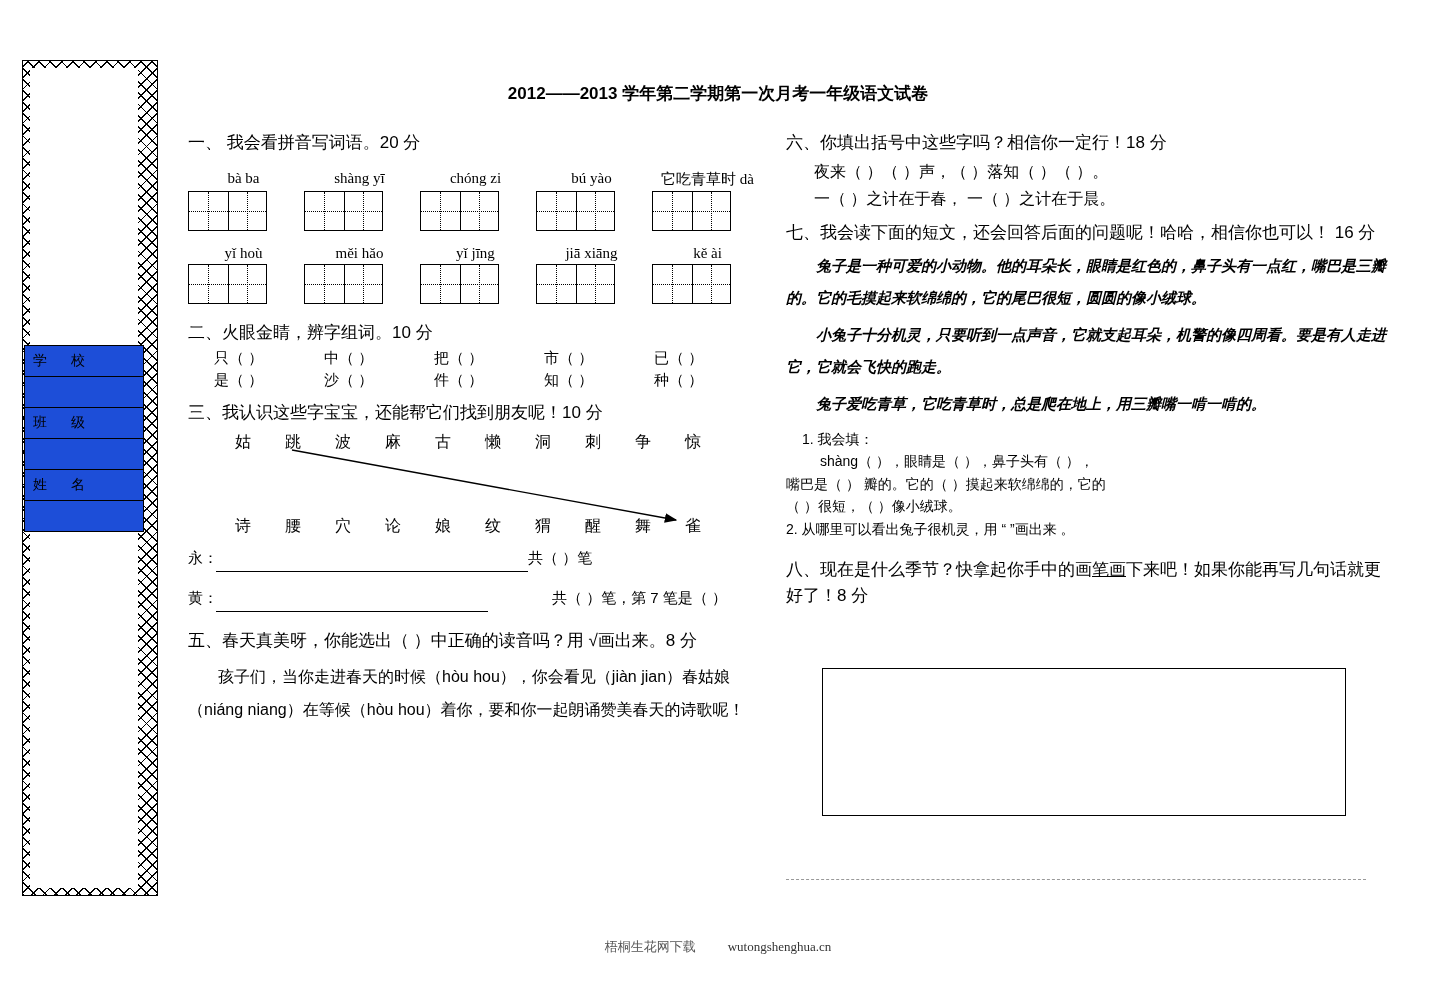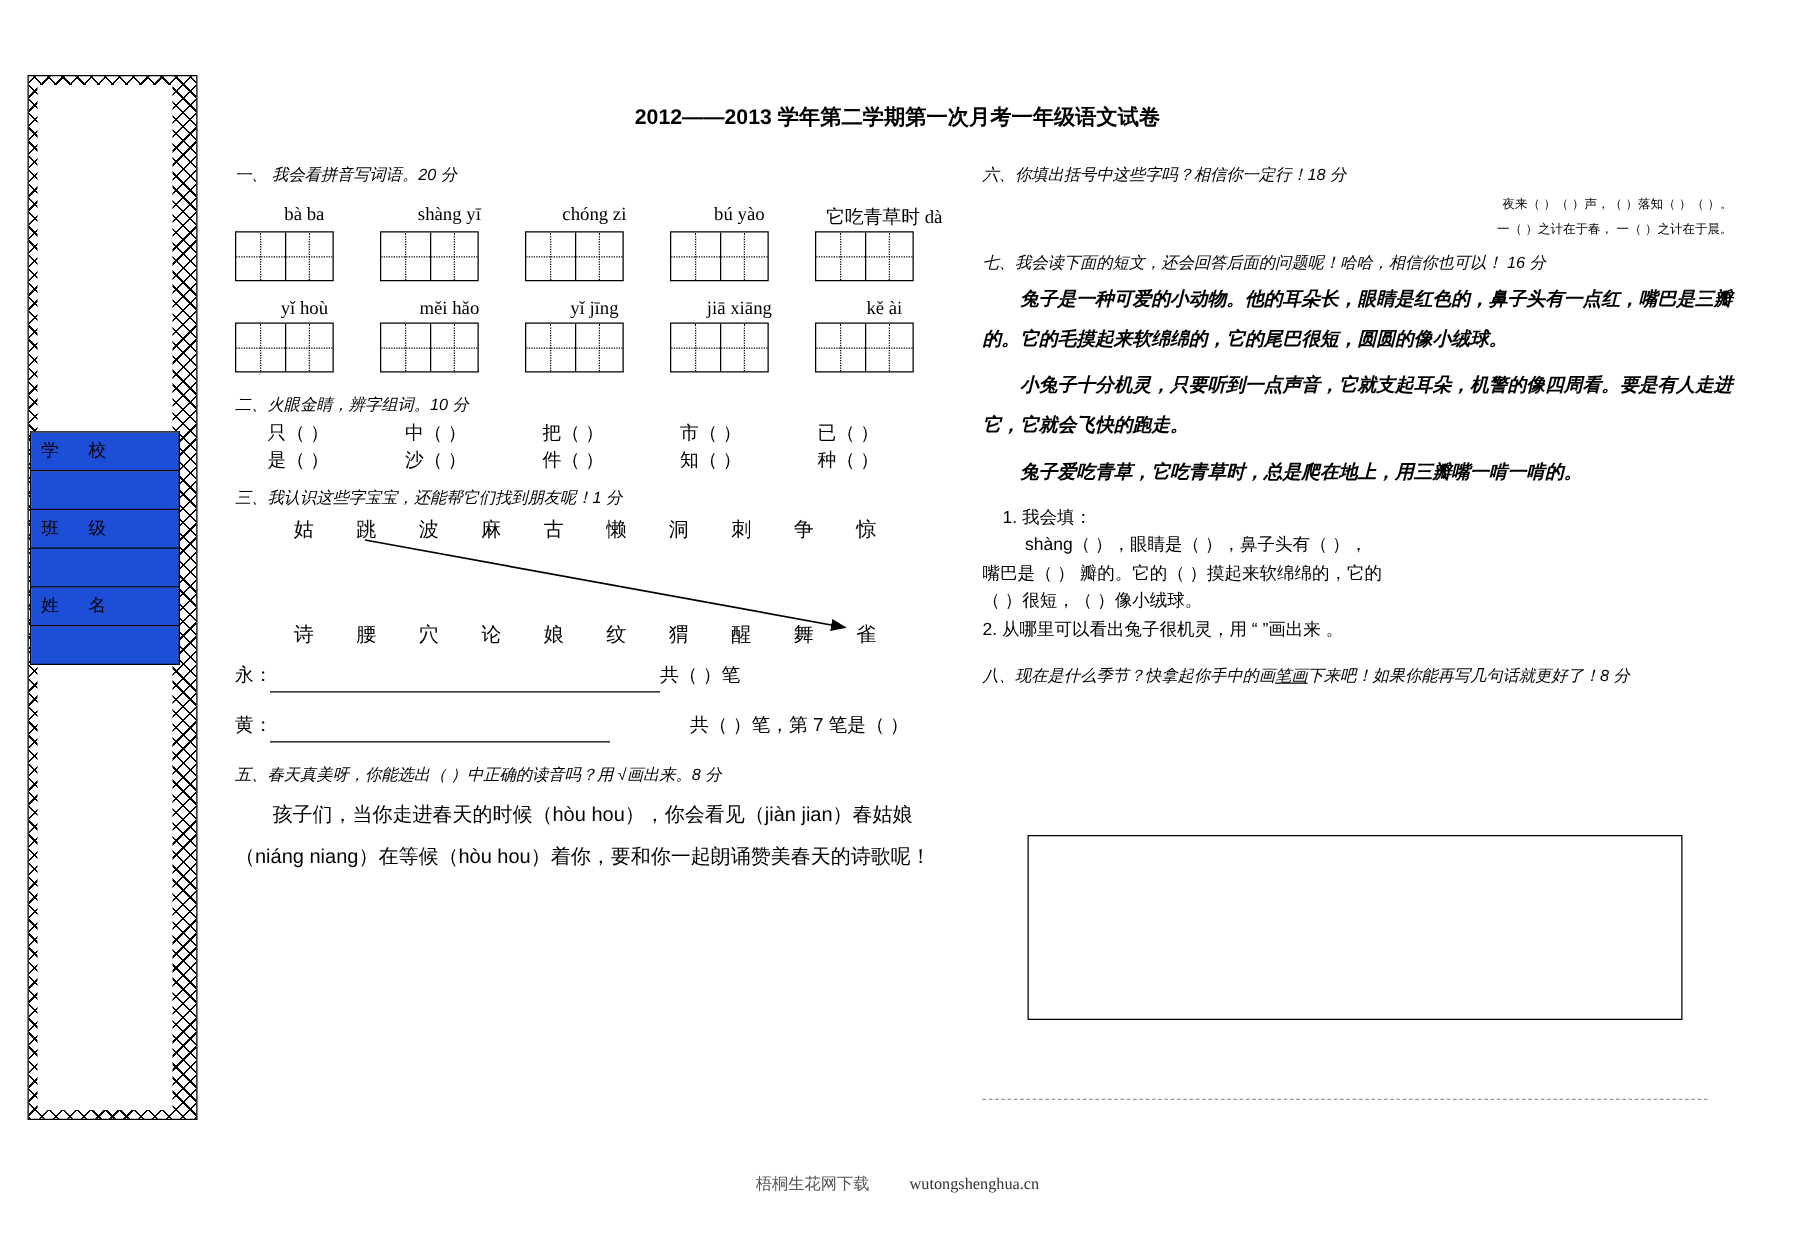--- a/index.html
+++ b/index.html
@@ -72,26 +72,25 @@
 
   
   .column {
     position: absolute;
     top: 130px;
   }
   #col-left  { left: 188px; width: 580px; }
   #col-right { left: 786px; width: 600px; }
 
   .q-head {
-    font-size: 13px;
+    font-size: 17px;
     font-family: "Liberation Sans", sans-serif;
     margin: 0 0 4px 0;
     white-space: nowrap;
     line-height: 1.5;
-    font-style: italic;
   }
   .q-head.wrap { white-space: normal; }
 
   
   .pinyin-row {
     display: flex;
     margin-top: 14px;
     margin-bottom: 2px;
   }
   .pinyin-cell {
@@ -173,25 +172,24 @@
   .para {
     font-size: 16px;
     font-family: "Liberation Sans", sans-serif;
     line-height: 2.05;
     margin: 8px 0 0 0;
     text-indent: 30px;
   }
 
   
   .poem-line {
-    font-size: 10px;
+    font-size: 16px;
     font-family: "Liberation Sans", sans-serif;
     margin: 6px 0 6px 28px;
     white-space: nowrap;
-    text-align: right;
   }
 
   
   .passage {
     font-size: 15px;
     font-weight: bold;
     font-style: italic;
     font-family: "Liberation Serif", serif;
     line-height: 2.1;
     text-indent: 30px;
@@ -350,21 +348,21 @@
     <div class="bracket-item">已（    ）</div>
   </div>
   <div class="bracket-row">
     <div class="bracket-item">是（    ）</div>
     <div class="bracket-item">沙（    ）</div>
     <div class="bracket-item">件（    ）</div>
     <div class="bracket-item">知（    ）</div>
     <div class="bracket-item">种（    ）</div>
   </div>
 
-  <div class="q-head" style="margin-top:10px;">三、我认识这些字宝宝，还能帮它们找到朋友呢！1 分</div>
+  <div class="q-head" style="margin-top:10px;">三、我认识这些字宝宝，还能帮它们找到朋友呢！10 分</div>
 
   <div id="match-area">
     <div class="char-line" style="position:absolute; top:0; left:0;">
       <span>姑</span>
       <span>跳</span>
       <span>波</span>
       <span>麻</span>
       <span>古</span>
       <span>懒</span>
       <span>洞</span>

